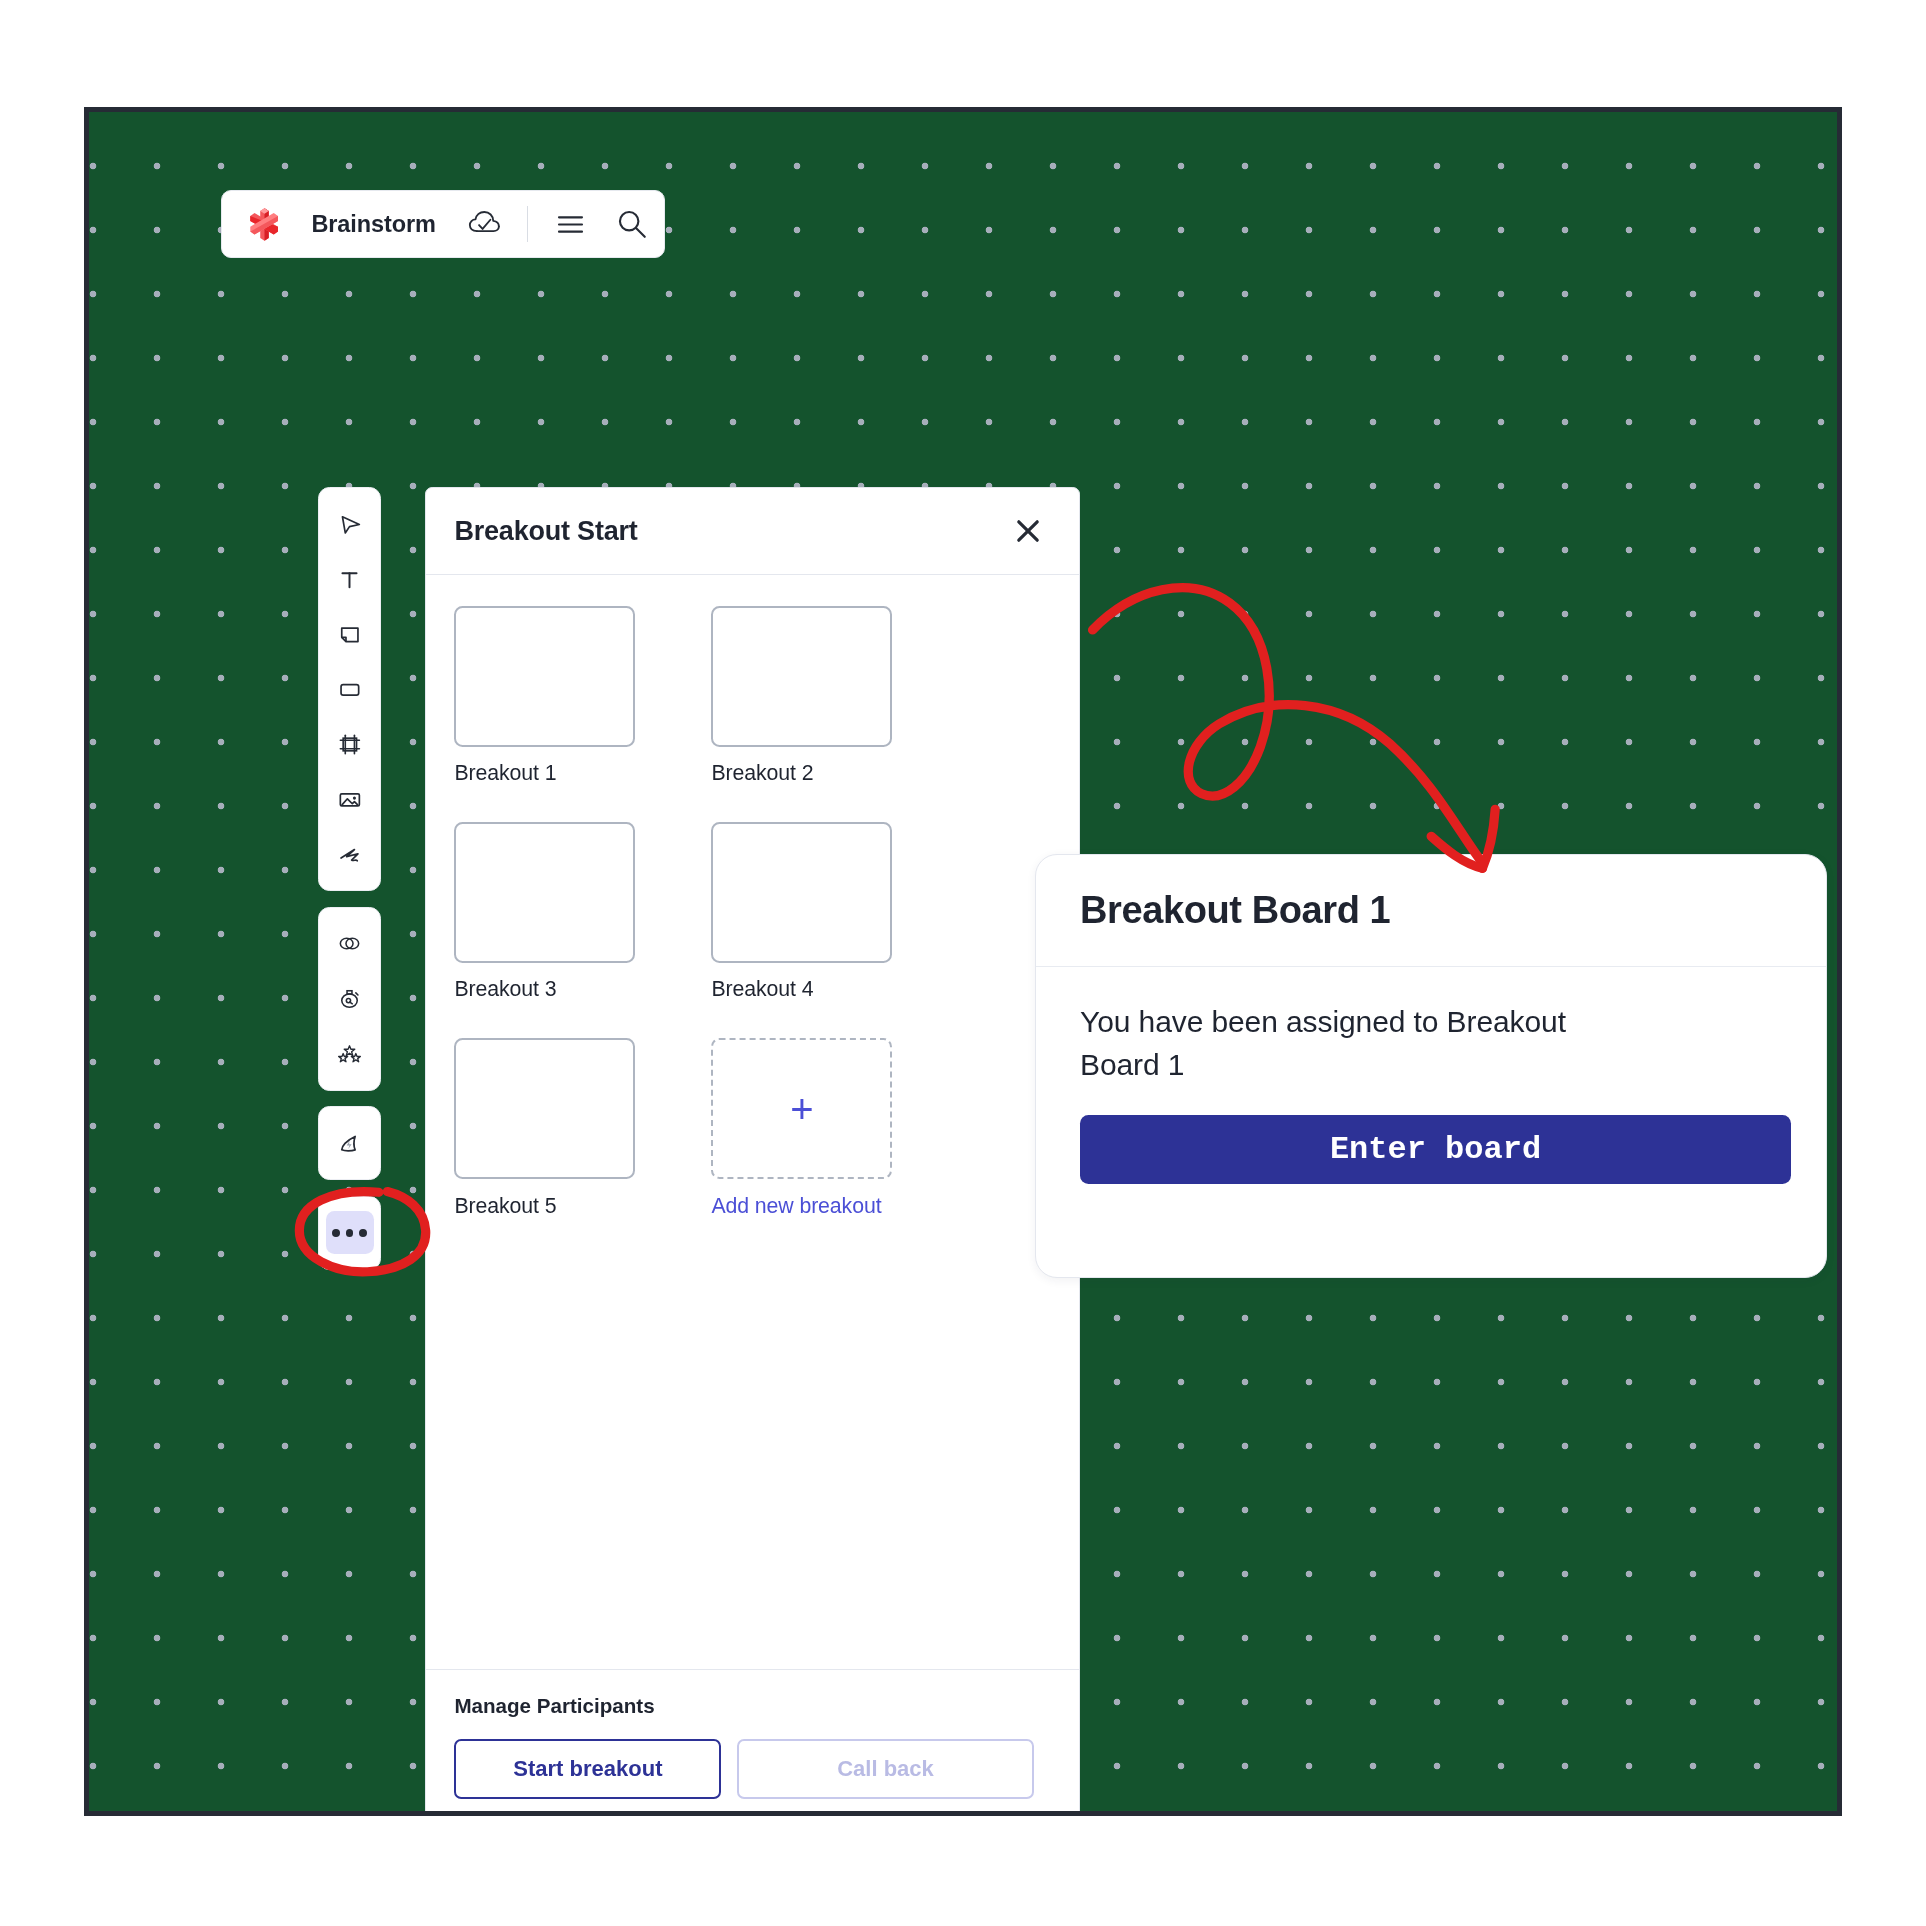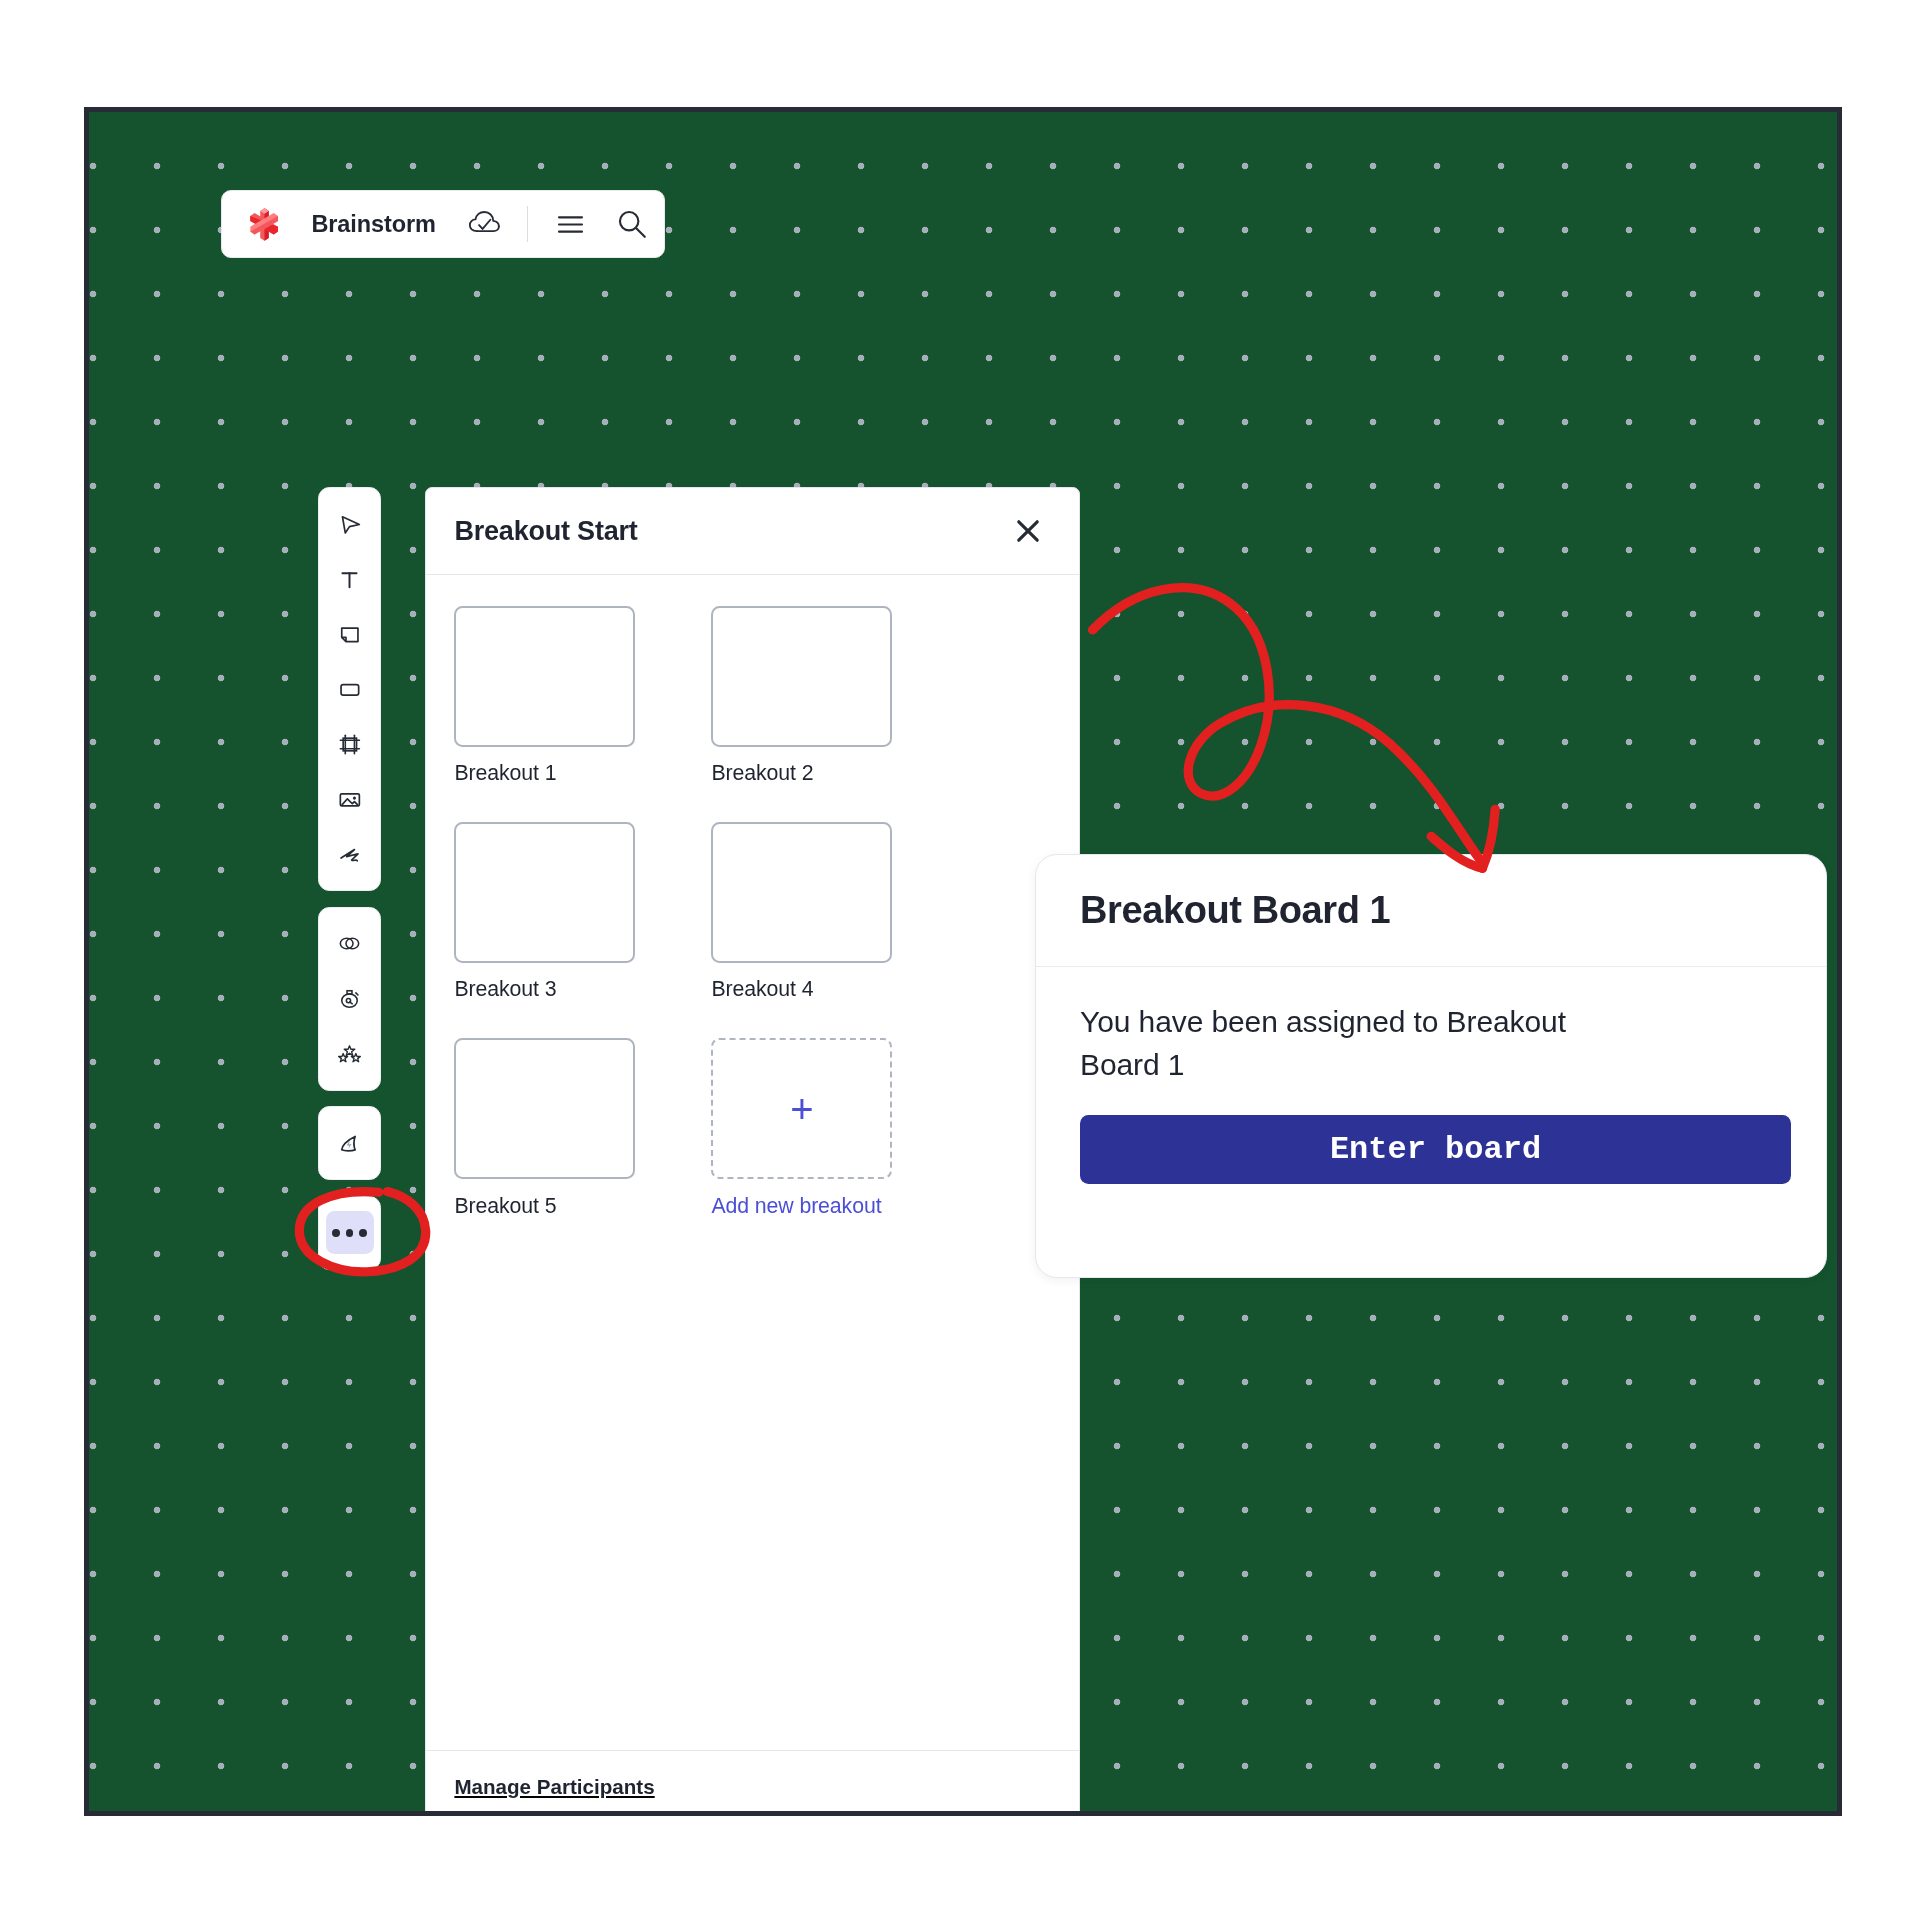--- a/index.html
+++ b/index.html
@@ -116,21 +116,20 @@
   .board-label {
     margin-top: 14.2px;
     font-size: 21.3px; color: #1f2430; letter-spacing: -0.1px;
   }
   .board-label.link { color: #4b4fd6; }
 
   .panel-footer {
     flex: none;
     border-top: 1.4px solid #e4e7ee;
     padding: 24px 28.4px 31px 28.4px;
-    text-decoration: underline;
   }
   .footer-title { font-size: 20.6px; font-weight: 700; color: #1f2430; }
   .footer-actions { display: flex; gap: 15.6px; margin-top: 21.3px; }
   .btn-outline-primary {
     width: 267px; height: 60px;
     border: 2.8px solid #2d3296;
     border-radius: 7.1px;
     background: #ffffff;
     color: #2d3296;
     font-size: 22px; font-weight: 700;
@@ -375,20 +374,24 @@
               <span class="plus-glyph">+</span>
             </div>
             <div class="board-label link">Add new breakout</div>
           </div>
 
         </div>
       </div>
 
       <div class="panel-footer">
         <div class="footer-title">Manage Participants</div>
+        <div class="footer-actions">
+          <button class="btn-outline-primary">Start breakout</button>
+          <button class="btn-outline-muted">Call back</button>
+        </div>
       </div>
     </div>
 
     <div class="modal">
       <div class="modal-header">
         <span class="modal-title">Breakout Board 1</span>
       </div>
       <div class="modal-body">
         <div class="modal-text">You have been assigned to Breakout Board 1</div>
         <button class="btn-primary">Enter board</button>

